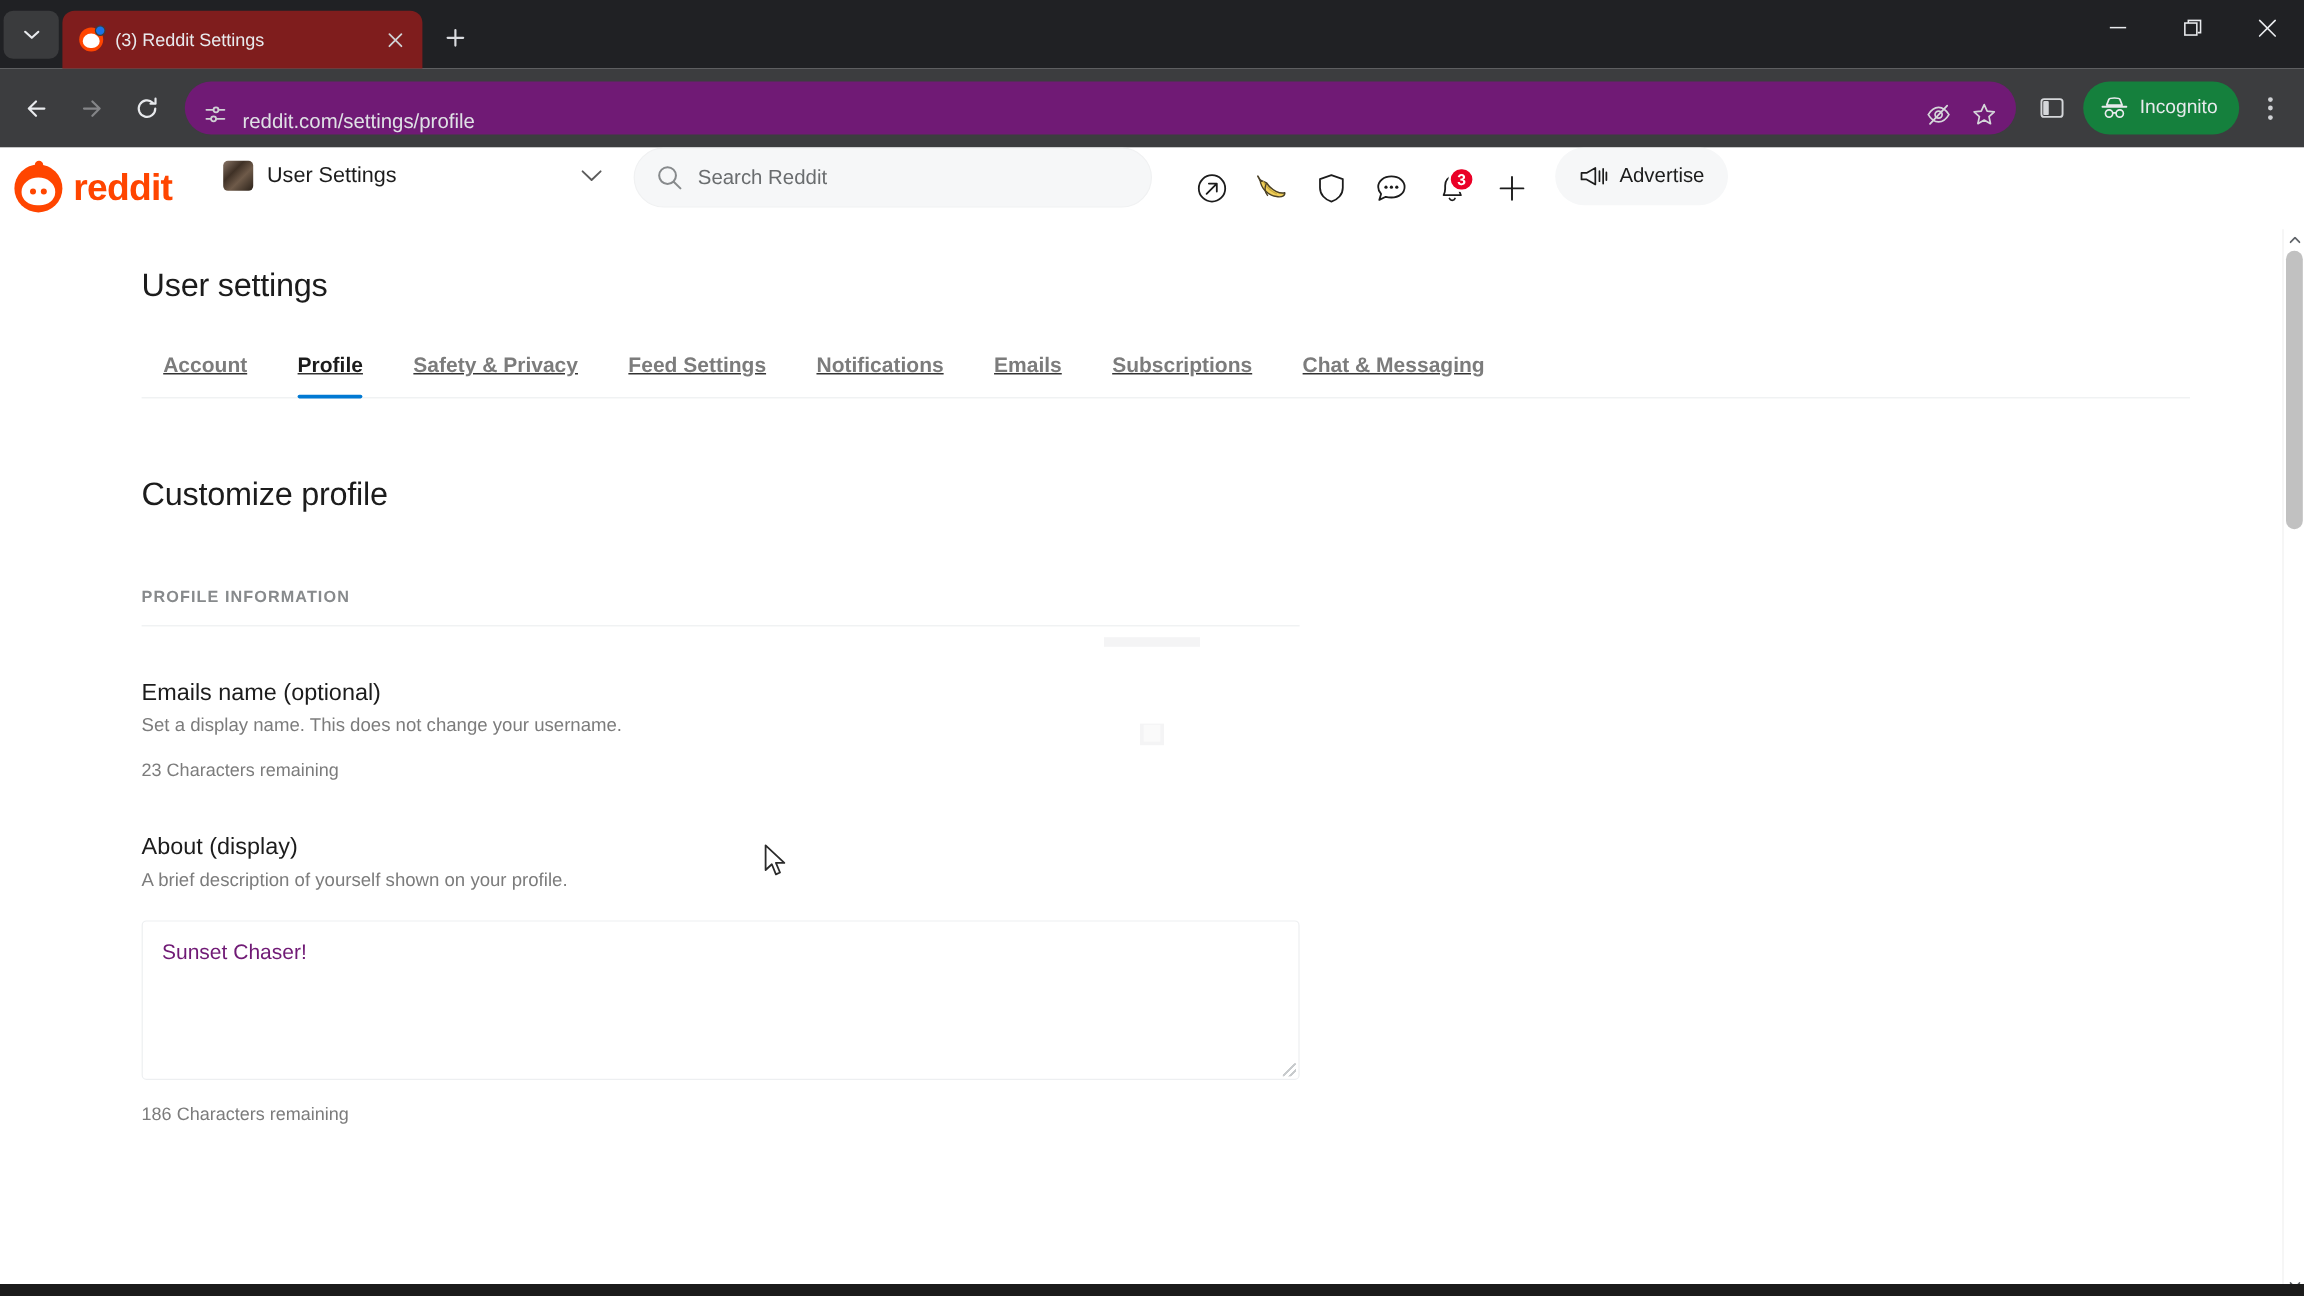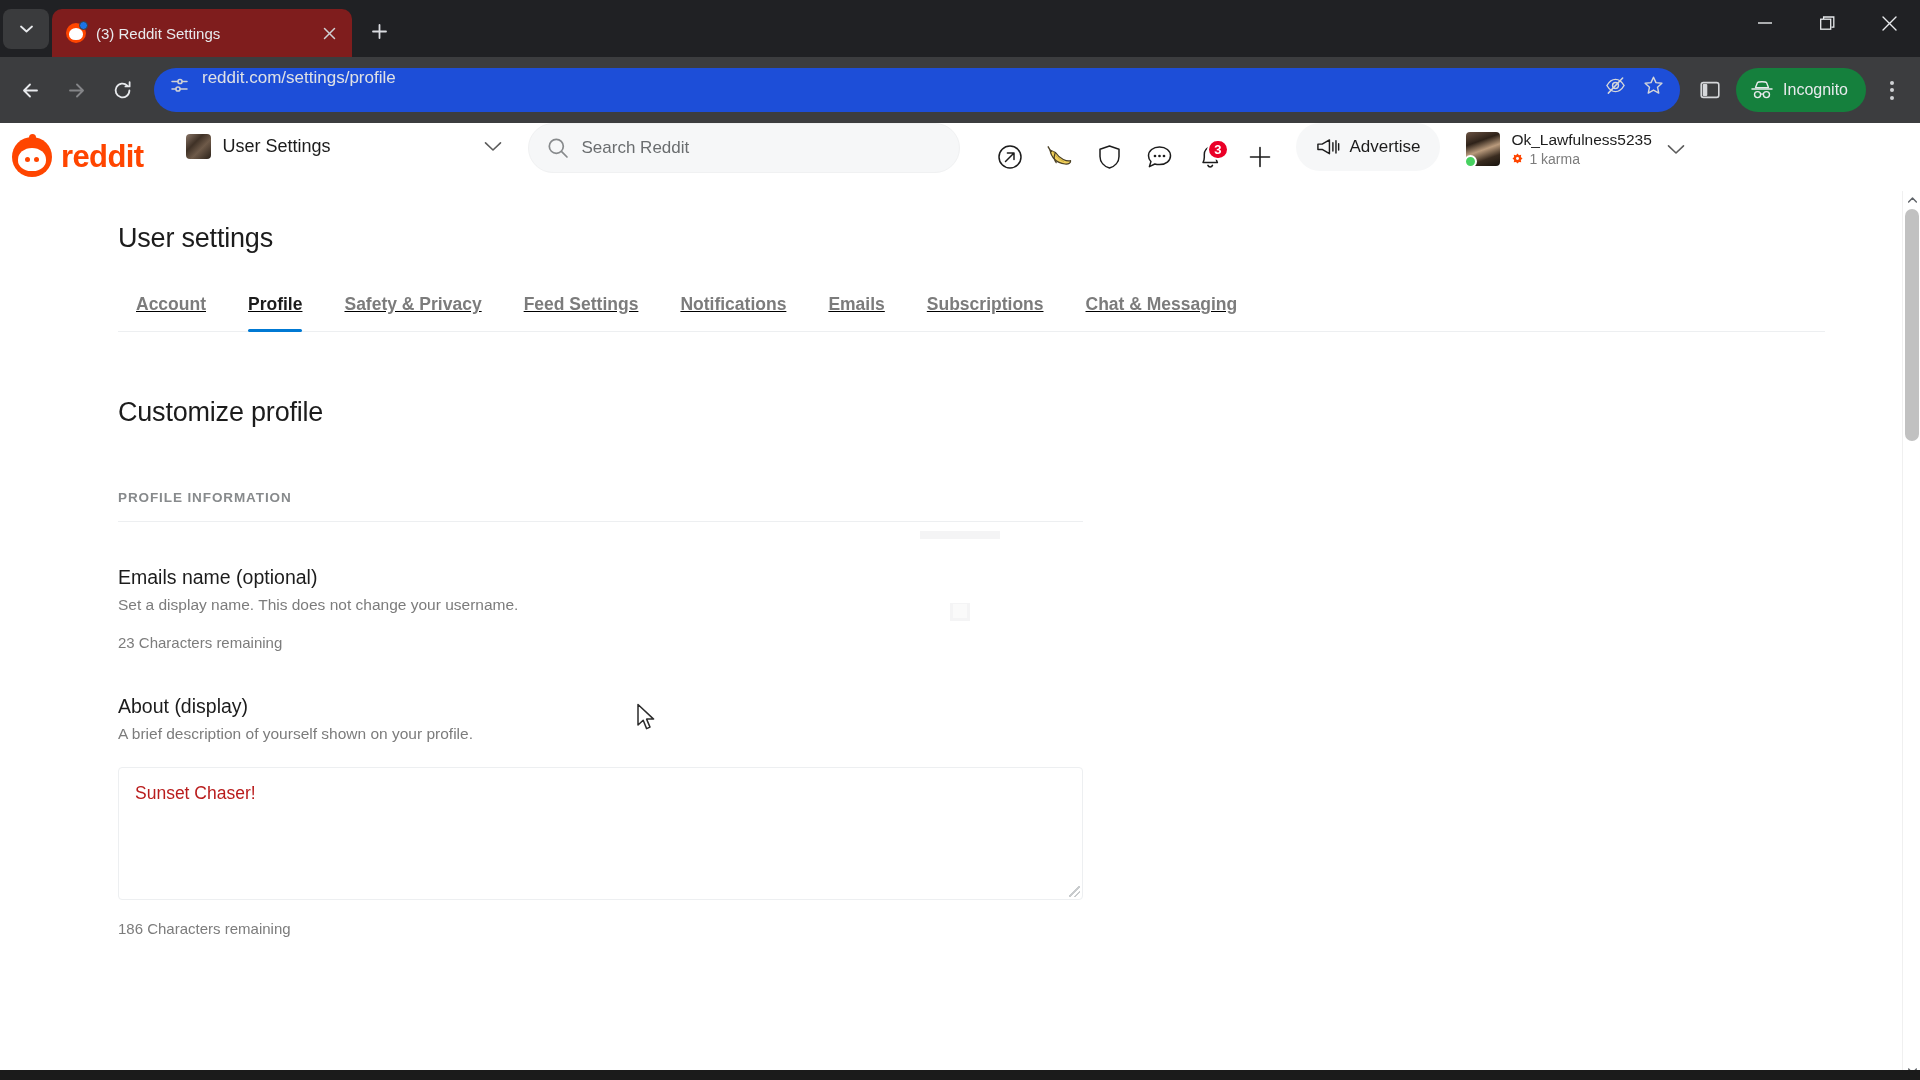--- a/index.html
+++ b/index.html
@@ -64,22 +64,22 @@
   .toolbar {
     height:66px; background:#3c3d3f; display:flex; align-items:center;
     padding:0 8px; gap:2px; flex:0 0 66px;
   }
   .nav-btn {
     width:44px; height:44px; border-radius:50%; display:flex;
     align-items:center; justify-content:center; cursor:pointer; flex:0 0 44px;
   }
   .nav-btn.disabled { opacity:.42; cursor:default; }
   .omnibox {
-    flex:1; height:44px; background:#1d4ed8; border-radius:22px;
-    display:flex; align-items:flex-start; padding:0 10px 0 8px; margin:0 8px;
+    flex:1; height:44px; background:#701a75; border-radius:22px;
+    display:flex; align-items:flex-end; padding:0 10px 0 8px; margin:0 8px;
     min-width:0;
   }
   .omni-icon {
     width:34px; height:34px; border-radius:50%; display:flex;
     align-items:center; justify-content:center; flex:0 0 34px; cursor:pointer;
   }
   .omni-url {
     color:#dfe1e5; font-size:17px; margin-left:6px; white-space:nowrap;
     overflow:hidden; text-overflow:ellipsis; flex:1;
   }
@@ -207,21 +207,21 @@
   .field { margin-top:44px; }
   .field-label { font-size:19.5px; font-weight:500; color:#1c1c1c; }
   .field-help { font-size:15.5px; color:#7c7c7c; margin-top:7px; }
   .input-box {
     width:965px; height:58px; border:1px solid #edeff1; border-radius:4px;
     margin-top:24px; display:flex; align-items:center; padding:0 16px;
     font-size:17.5px; color:#1c1c1c; background:#fff; cursor:text;
   }
   .textarea-box {
     width:965px; height:133px; border:1px solid #edeff1; border-radius:4px;
-    margin-top:24px; padding:15px 16px; font-size:17.5px; color:#b91c1c;
+    margin-top:24px; padding:15px 16px; font-size:17.5px; color:#701a75;
     background:#fff; cursor:text; position:relative;
   }
   .textarea-box::after {
     content:""; position:absolute; right:2px; bottom:2px; width:11px; height:11px;
     background:
       linear-gradient(135deg, transparent 45%, #c8cbcd 45%, #c8cbcd 55%, transparent 55%),
       linear-gradient(135deg, transparent 70%, #c8cbcd 70%, #c8cbcd 80%, transparent 80%);
   }
   .counter { font-size:15px; color:#7c7c7c; margin-top:20px; }
 
@@ -444,39 +444,20 @@
       </div>
 
       <div class="advertise">
         <svg width="24" height="20" viewBox="0 0 25 20">
           <path d="M2 7 H6.4 L14 2.6 V17 L6.4 12.6 H2 Z" fill="none" stroke="#1c1c1c" stroke-width="1.5" stroke-linejoin="round"></path>
           <path d="M17.6 5.5 V14.2 M20.8 3.5 V16.2 M23.6 6.6 V13.2" stroke="#1c1c1c" stroke-width="1.5" stroke-linecap="round"></path>
         </svg>
         <span>Advertise</span>
       </div>
 
-      <div class="user-chip">
-        <div class="avatar-wrap">
-          <div class="avatar"></div>
-          <div class="online-dot"></div>
-        </div>
-        <div class="user-meta">
-          <div class="uname">Ok_Lawfulness5235</div>
-          <div class="ukarma">
-            <svg class="karma-flower" viewBox="0 0 14 14">
-              <path d="M7 0.6 L8.6 2.4 L11 2 L10.6 4.4 L12.4 6 L10.6 7.6 L11 10 L8.6 9.6 L7 11.4 L5.4 9.6 L3 10 L3.4 7.6 L1.6 6 L3.4 4.4 L3 2 L5.4 2.4 Z" fill="#ff4500"></path>
-              <circle cx="7" cy="6" r="1.6" fill="#fff"></circle>
-            </svg>
-            <span>1 karma</span>
-          </div>
-        </div>
-        <svg class="user-chev" width="18" height="11" viewBox="0 0 18 11">
-          <path d="M1.5 1.8 L9 9 L16.5 1.8" fill="none" stroke="#5c5c5c" stroke-width="1.6" stroke-linecap="round" stroke-linejoin="round"></path>
-        </svg>
-      </div>
     </div>
 
     <div class="page">
       <div class="content">
 
         <div class="page-title">User settings</div>
 
         <div class="tabs">
           <div class="tab-item">Account</div>
           <div class="tab-item active">Profile</div>

